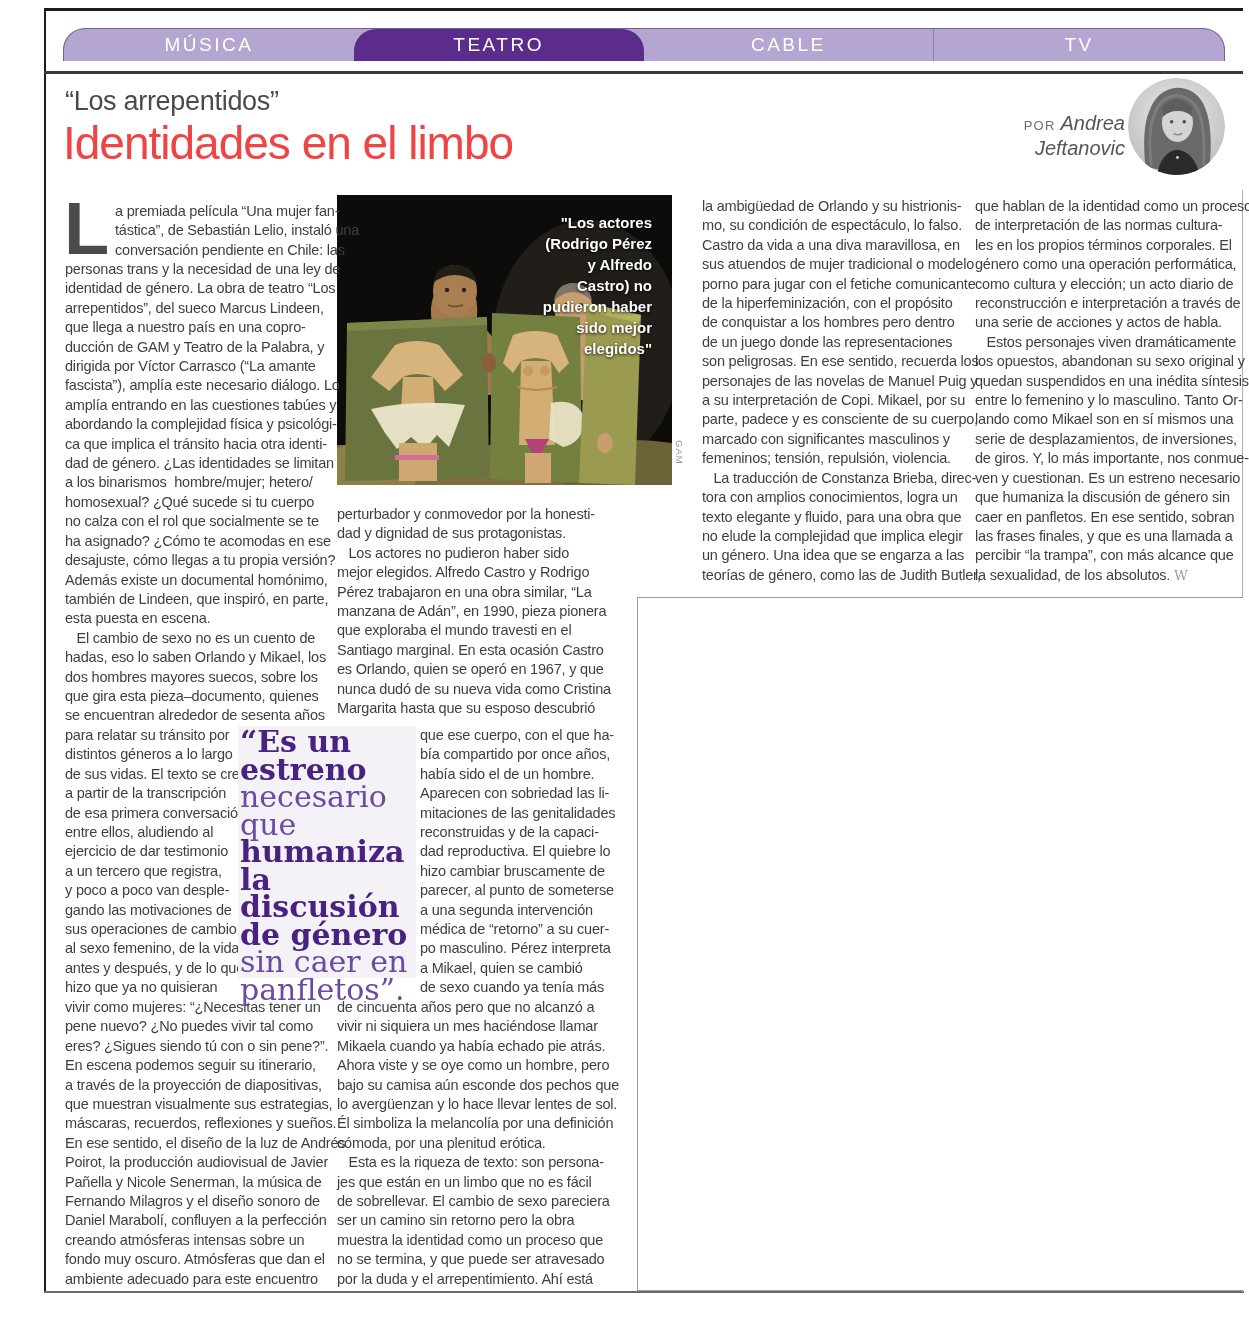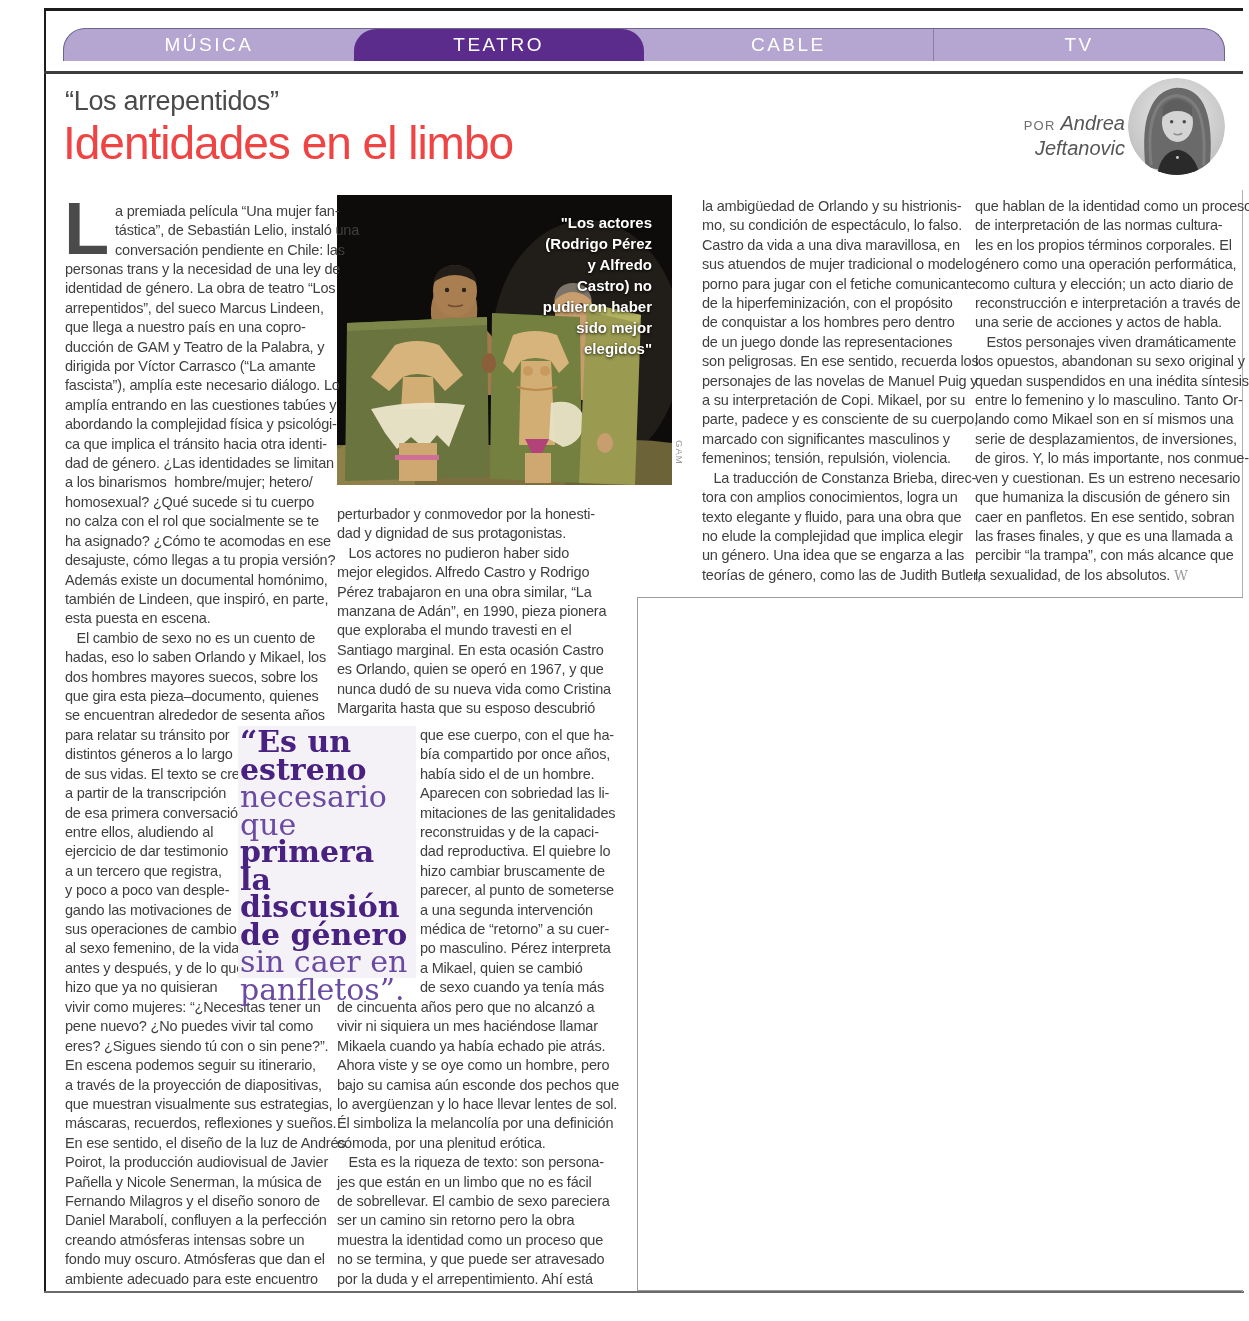--- a/index.html
+++ b/index.html
@@ -223,21 +223,21 @@
 Daniel Marabolí, confluyen a la perfección
 creando atmósferas intensas sobre un
 fondo muy oscuro. Atmósferas que dan el
 ambiente adecuado para este encuentro</div>
 
   <div class="abs pullquote">
     <span class="pq b">“Es un</span>
     <span class="pq b">estreno</span>
     <span class="pq r">necesario</span>
     <span class="pq r">que</span>
-    <span class="pq b">primera</span>
+    <span class="pq b">humaniza</span>
     <span class="pq b">la discusión</span>
     <span class="pq b">de género</span>
     <span class="pq r">sin caer en</span>
     <span class="pq r">panfletos”.</span>
   </div>
 
   <div class="abs tb" style="left:337px;top:505px;">perturbador y conmovedor por la honesti-
 dad y dignidad de sus protagonistas.
    Los actores no pudieron haber sido
 mejor elegidos. Alfredo Castro y Rodrigo

